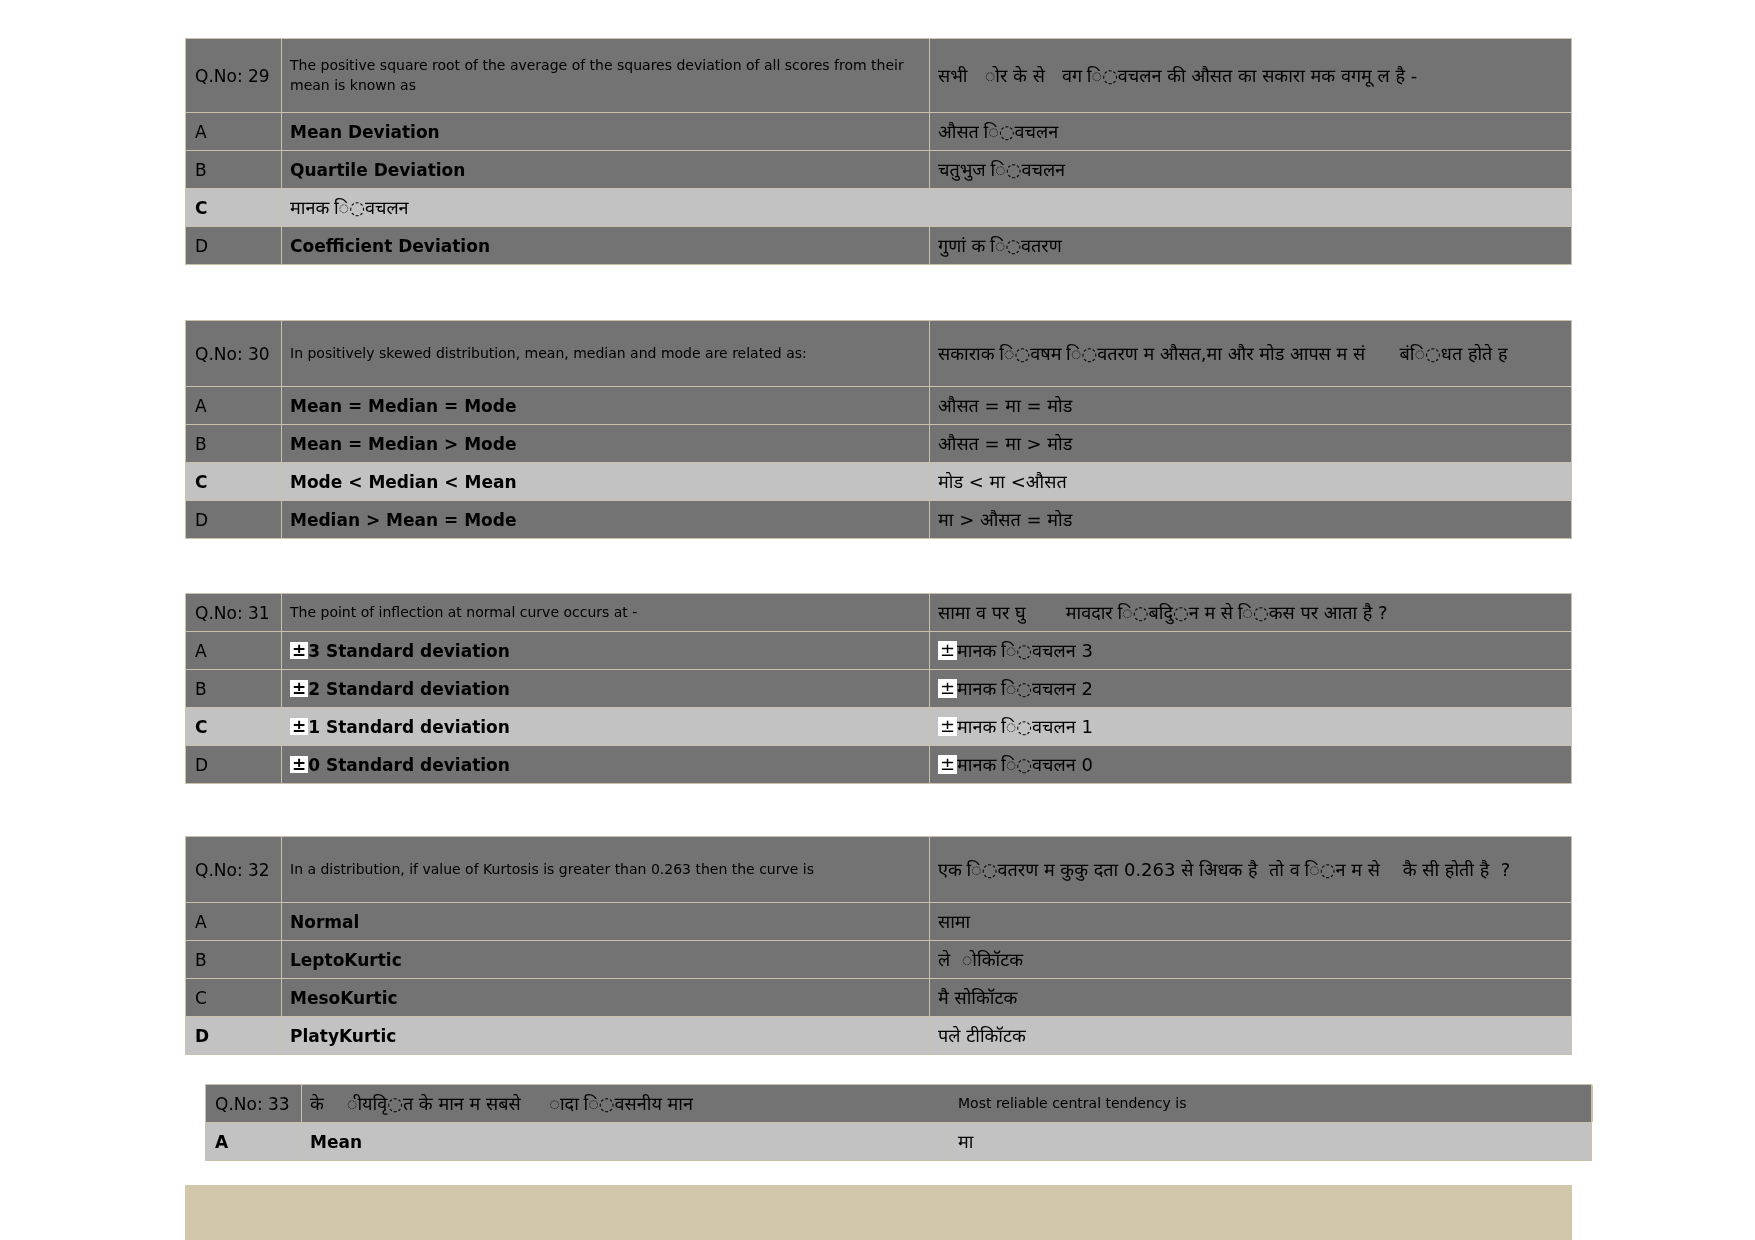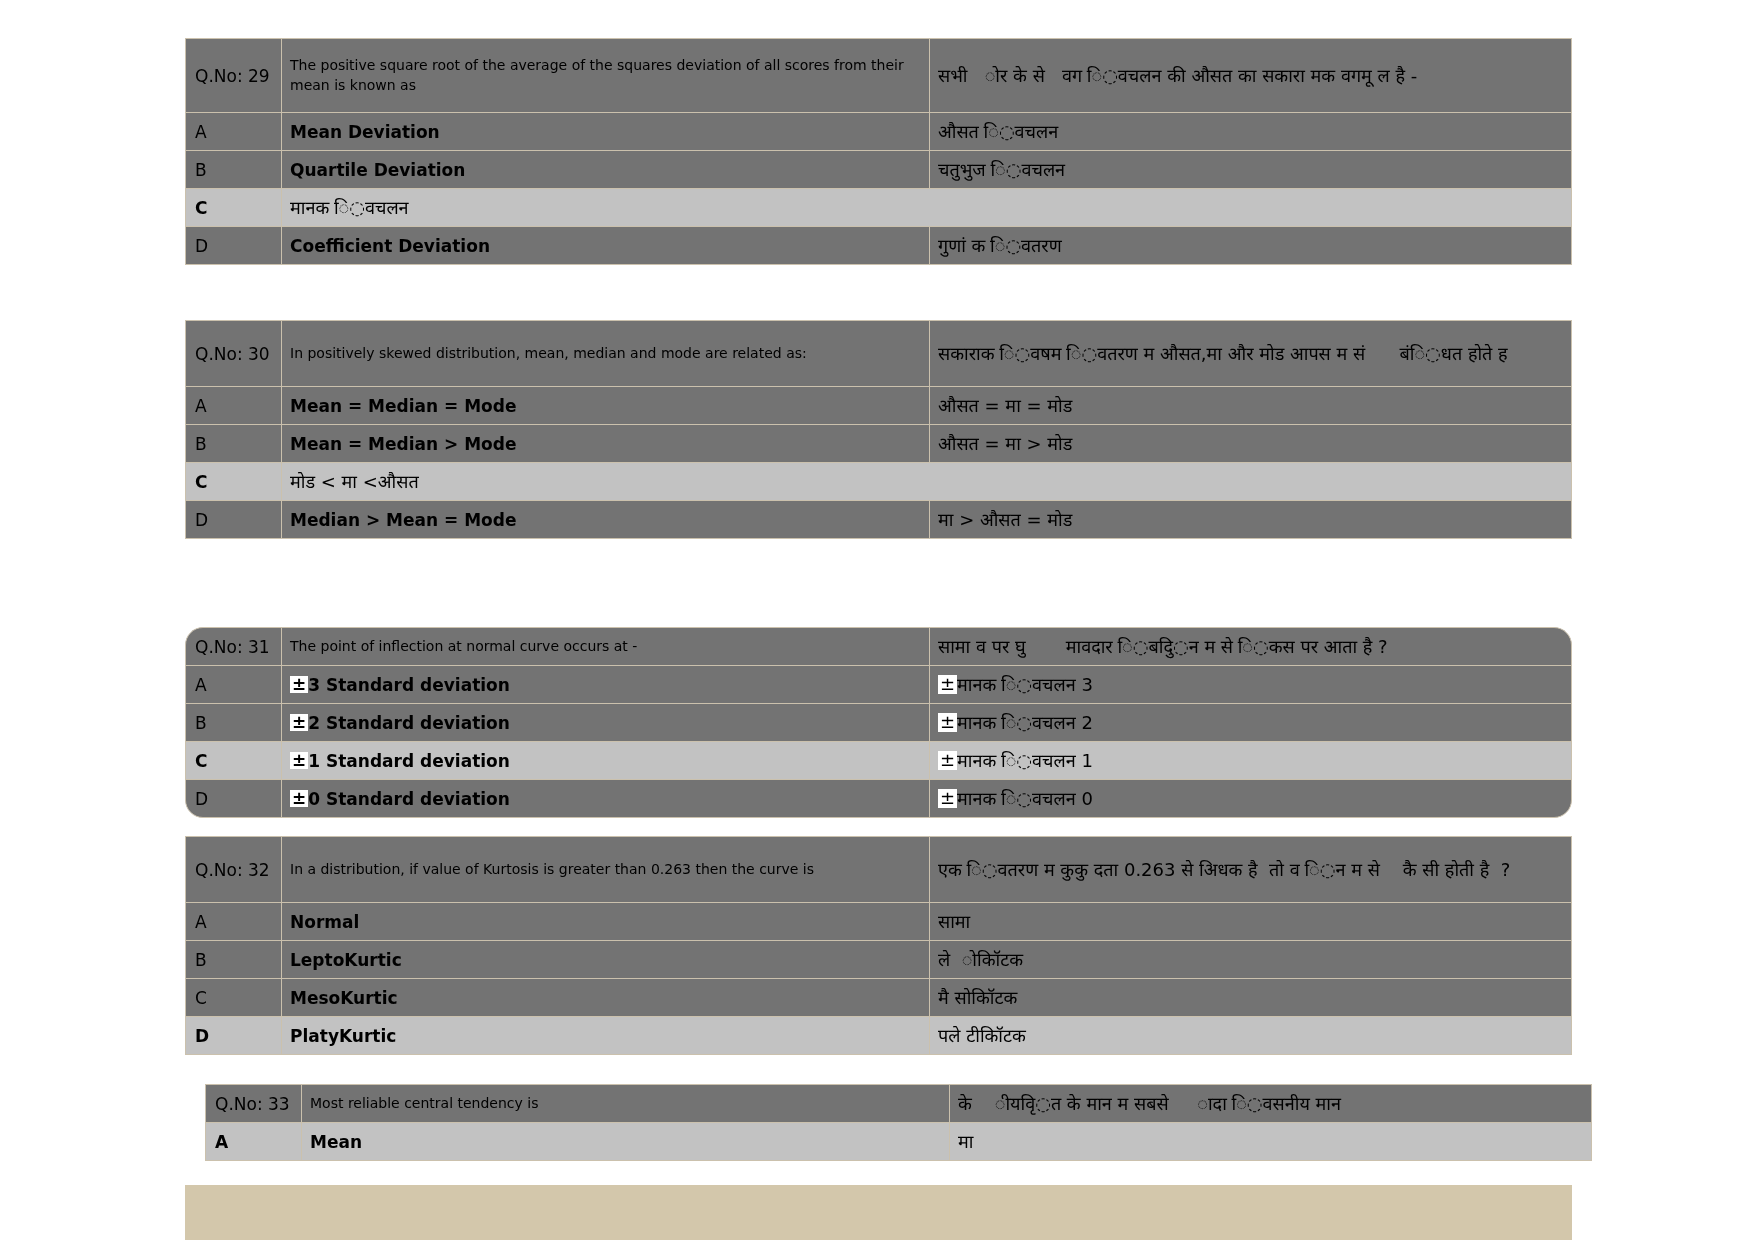--- a/index.html
+++ b/index.html
@@ -96,29 +96,30 @@
           <div class="cell c2 oen">Mean = Median = Mode</div>
           <div class="cell c3 hi">औसत = मा = मोड</div>
         </div>
         <div class="row orow">
           <div class="cell c1 letter">B</div>
           <div class="cell c2 oen">Mean = Median &gt; Mode</div>
           <div class="cell c3 hi">औसत = मा &gt; मोड</div>
         </div>
         <div class="row orow correct">
           <div class="cell c1 letter">C</div>
+          <div class="cell c2 oen">Mode &lt; Median &lt; Mean</div>
           <div class="cell c3 hi">मोड &lt; मा &lt;औसत</div>
         </div>
         <div class="row orow">
           <div class="cell c1 letter">D</div>
           <div class="cell c2 oen">Median &gt; Mean = Mode</div>
           <div class="cell c3 hi">मा &gt; औसत = मोड</div>
         </div>
       </div>
-      <div class="qtable" style="top: 627px; border-radius: 18px;">
+      <div class="qtable" style="top: 593px;">
         <div class="row qrow ">
           <div class="cell c1 qno">Q.No: 31</div>
           <div class="cell c2 qen">The point of inflection at normal curve occurs at -</div>
           <div class="cell c3 hi qhi">सामा व पर घु       मावदार ि◌बदुि◌न म से ि◌कस पर आता है ?</div>
         </div>
         <div class="row orow">
           <div class="cell c1 letter">A</div>
           <div class="cell c2 oen"><span class="pm">±</span> 3 Standard deviation</div>
           <div class="cell c3 hi"><span class="pm">±</span>मानक ि◌वचलन 3</div>
         </div>
@@ -161,22 +162,22 @@
         </div>
         <div class="row orow correct">
           <div class="cell c1 letter">D</div>
           <div class="cell c2 oen">PlatyKurtic</div>
           <div class="cell c3 hi">पले टीकिॉटक</div>
         </div>
       </div>
       <div class="qtable" style="top: 1084px; margin-left: 20px;">
         <div class="row qrow ">
           <div class="cell c1 qno">Q.No: 33</div>
+          <div class="cell c3 hi qhi">के    ◌ीयवृि◌त के मान म सबसे     ◌ादा ि◌वसनीय मान</div>
           <div class="cell c2 qen">Most reliable central tendency is</div>
-          <div class="cell c3 hi qhi">के    ◌ीयवृि◌त के मान म सबसे     ◌ादा ि◌वसनीय मान</div>
         </div>
         <div class="row orow correct">
           <div class="cell c1 letter">A</div>
           <div class="cell c2 oen">Mean</div>
           <div class="cell c3 hi">मा</div>
         </div>
       </div>
     </div>
   <div class="bottom-strip"></div>
 </div>

